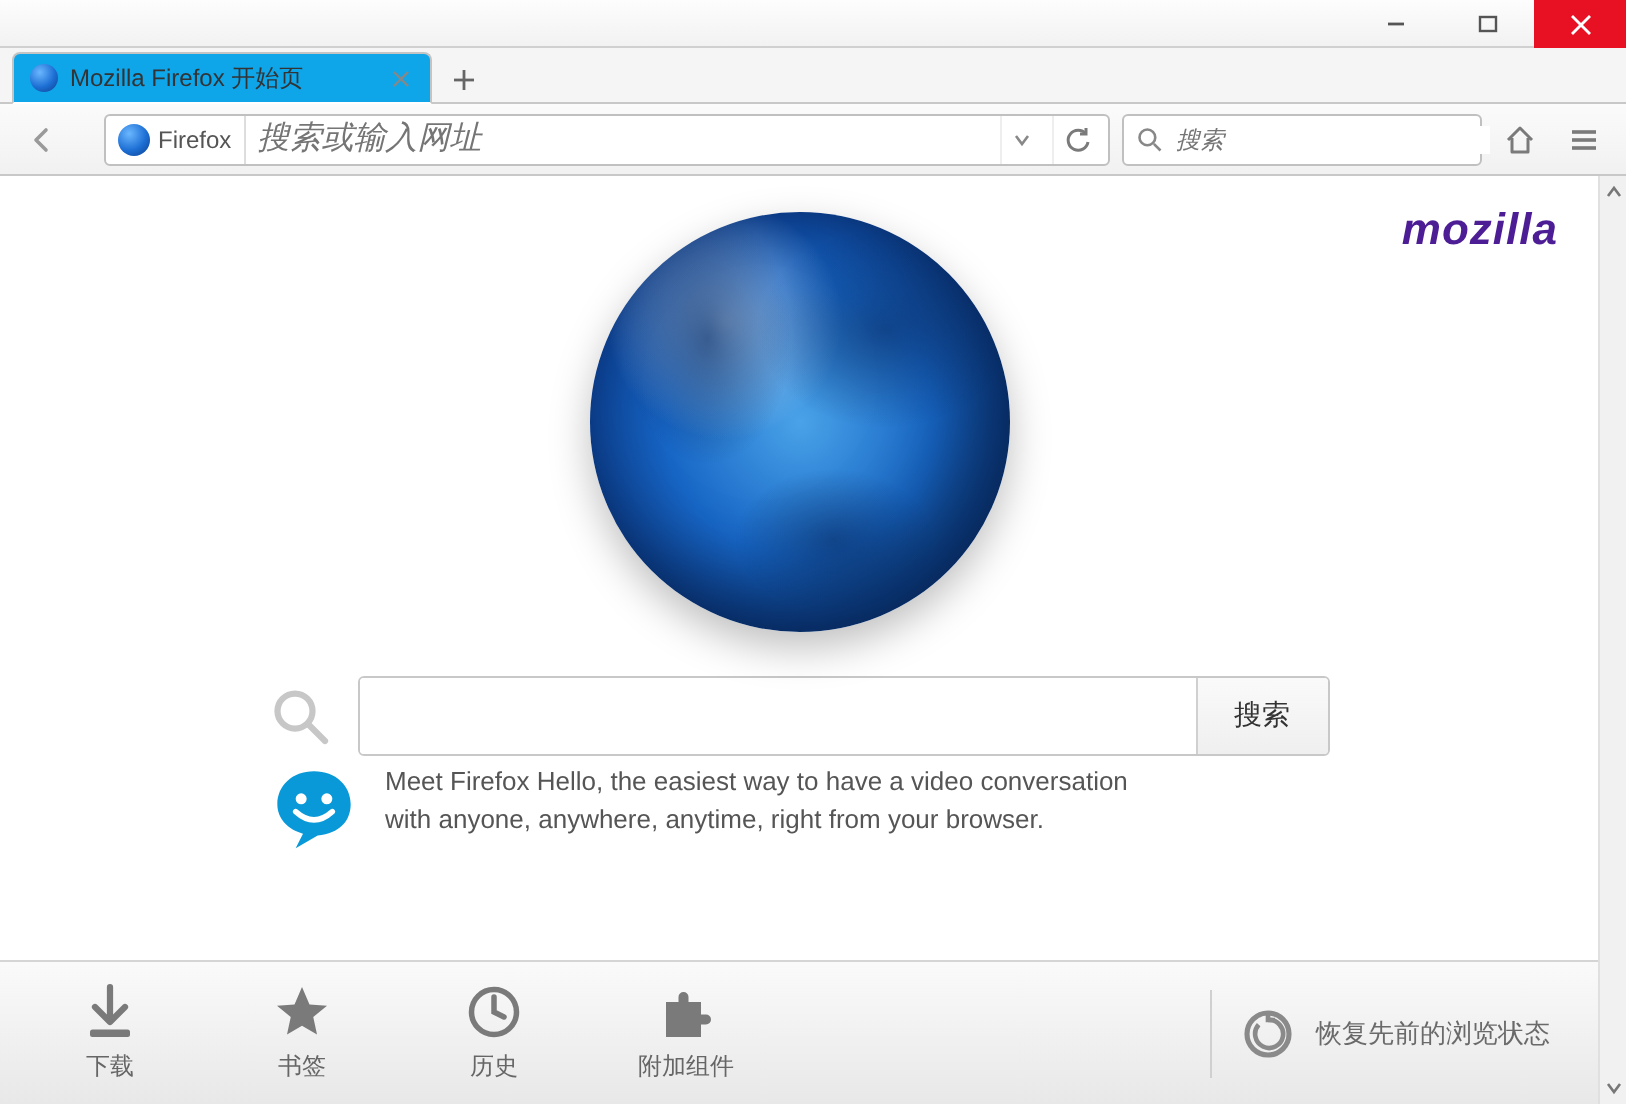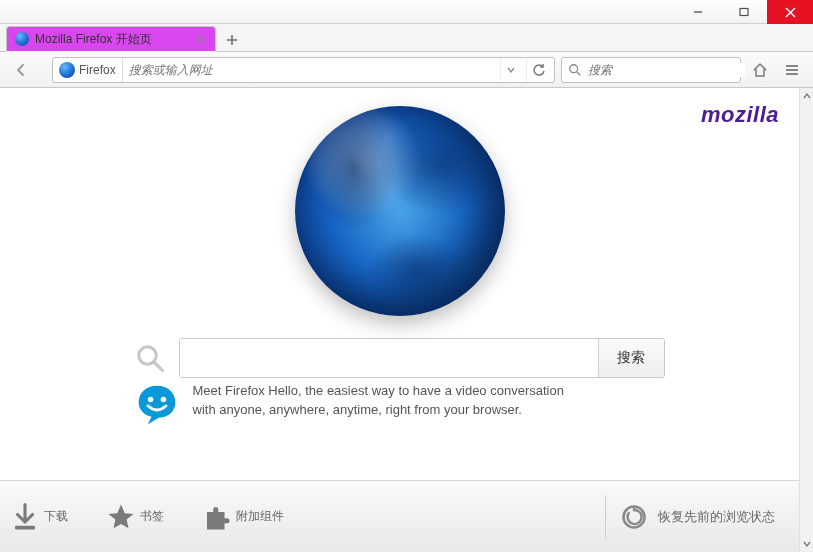--- a/index.html
+++ b/index.html
@@ -26,21 +26,21 @@
     height: 28px;
     background: #f5f5f5;
     border-bottom: 1px solid #c8c8c8;
     display:flex;
     align-items:flex-end;
     padding: 0 6px;
   }
   .tab {
     height: 26px;
     min-width: 210px;
-    background: #d946ef;
+    background: #0ea5e9;
     border: 1px solid #c4c4c4;
     border-bottom: 1px solid #fff;
     border-radius: 4px 4px 0 0;
     display:flex;
     align-items:center;
     padding: 0 8px;
     gap:6px;
     font-size: 12px;
     color:#333;
     position: relative;
@@ -79,21 +79,21 @@
     background:#fff;
     display:flex;
     align-items:center;
     gap:6px;
     padding:0 4px 0 4px;
     margin-left:12px;
   }
   .urlbar .globe { width:16px;height:16px;border-radius:50%;background: radial-gradient(circle at 35% 30%, #6ab7ff 0%, #1d6fd4 55%, #0b3d8c 100%); }
   .urlbar .brandpill { font-size:12px;color:#555;padding:0 6px 0 2px; border-right:1px solid #ddd; display:flex;align-items:center;gap:4px; height:100%;}
   .urlbar input {
-    flex:1;border:none;outline:none;font-size:12px;font-style:italic;color:#8b5cf6;height:100%;
+    flex:1;border:none;outline:none;font-size:16px;font-style:italic;color:#8b5cf6;height:100%;
   }
   .urlbar .dd { width:20px;display:flex;align-items:center;justify-content:center;color:#888;font-size:9px;border-left:1px solid #eee;height:100%;}
   .urlbar .reload { width:24px;display:flex;align-items:center;justify-content:center;color:#888;border-left:1px solid #eee;height:100%;}
   .searchbar {
     width:180px;height:26px;border:1px solid #c0c0c0;border-radius:3px;background:#fff;
     display:flex;align-items:center;gap:6px;padding:0 6px;
   }
   .searchbar .mag { width:14px;height:14px;color:#888; }
   .searchbar input { flex:1;border:none;outline:none;font-size:12px;font-style:italic;color:#9a9a9a; }
   
@@ -155,21 +155,21 @@
   .launchbar {
     position:absolute; left:0; right:0; bottom:0;
     height:72px;
     background: linear-gradient(#fafafa,#e8e8e8);
     border-top:1px solid #d5d5d5;
     display:flex; align-items:center;
     padding: 0 10px;
     gap: 6px;
   }
   .launch {
-    width:90px; display:flex; flex-direction:row; align-items:center; gap:4px;
+    width:90px; display:flex; flex-direction:column; align-items:center; gap:4px;
     color:#666; font-size:12px;
   }
   .launch .ic { width:30px;height:30px;color:#7a7a7a; }
   .restore {
     margin-left:auto;
     display:flex;align-items:center;gap:10px;
     padding:8px 14px;
     border-left:1px solid #d0d0d0;
     color:#6a6a6a;font-size:13px;
   }
@@ -300,20 +300,27 @@
         <span>下载</span>
       </div>
       <div class="launch">
         <svg class="ic" viewBox="0 0 24 24">
             <path d="M12 2 L15 9 L22 9.5 L16.5 14 L18 21 L12 17.5 L6 21 L7.5 14 L2 9.5 L9 9 Z" fill="#7a7a7a"></path>
           </svg>
         <span>书签</span>
       </div>
       <div class="launch">
         <svg class="ic" viewBox="0 0 24 24">
+            <circle cx="12" cy="12" r="9" fill="none" stroke="#7a7a7a" stroke-width="2.2"></circle>
+            <path d="M12 6 V12 L16 14" fill="none" stroke="#7a7a7a" stroke-width="2.2" stroke-linecap="round"></path>
+          </svg>
+        <span>历史</span>
+      </div>
+      <div class="launch">
+        <svg class="ic" viewBox="0 0 24 24">
             <path d="M4 8 H9 V6 a2 2 0 1 1 4 0 V8 H18 V13 H20 a2 2 0 1 1 0 4 H18 V22 H4 Z" fill="#7a7a7a"></path>
           </svg>
         <span>附加组件</span>
       </div>
       <div class="restore">
         <svg class="ic" viewBox="0 0 24 24">
             <circle cx="12" cy="12" r="9" fill="none" stroke="#8a8a8a" stroke-width="2.2"></circle>
             <path d="M8 8 A6 6 0 1 0 12 6" fill="none" stroke="#8a8a8a" stroke-width="2"></path>
             <path d="M12 3 L12 6 L15 6" fill="none" stroke="#8a8a8a" stroke-width="2"></path>
           </svg>

